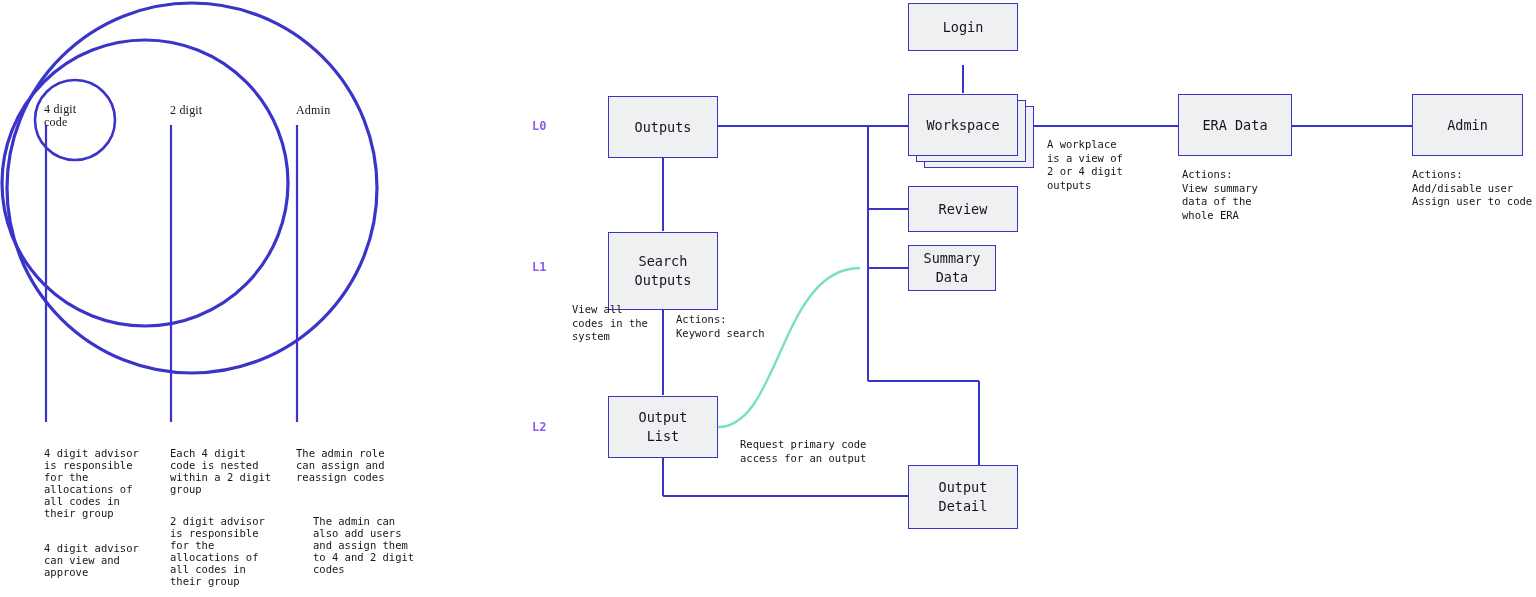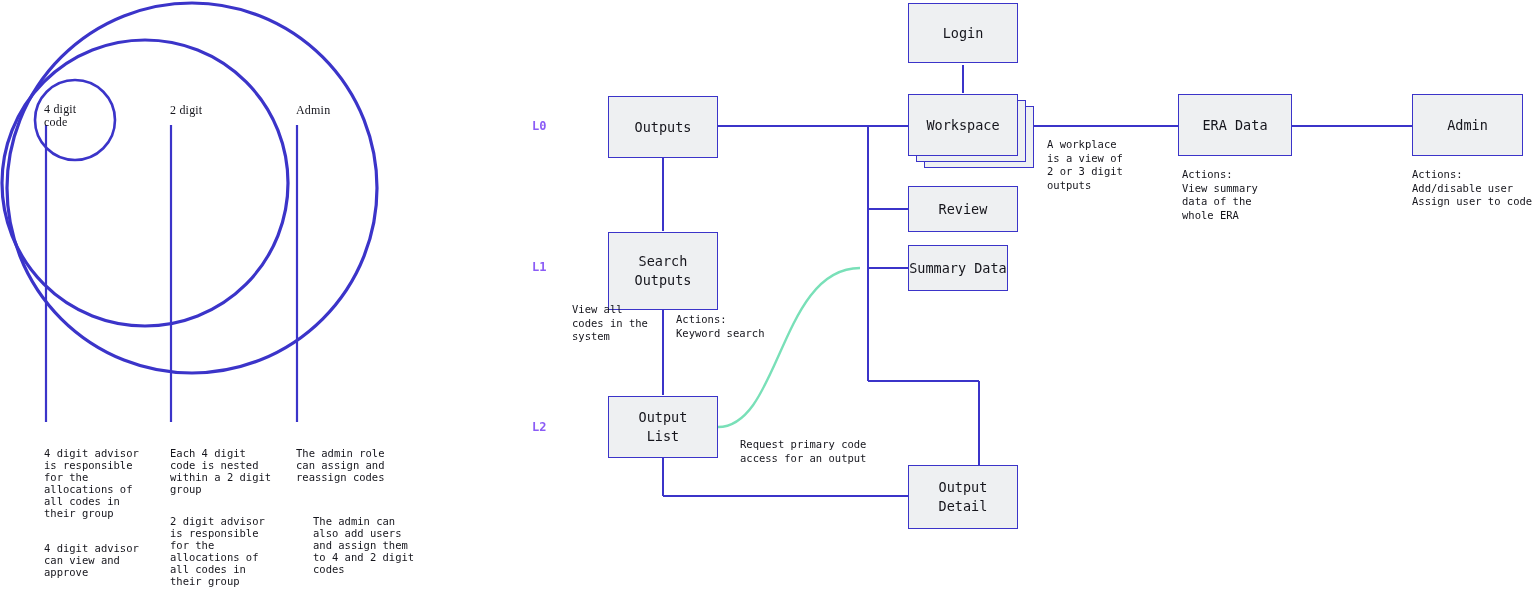--- a/index.html
+++ b/index.html
@@ -185,48 +185,48 @@
       <line x1="203" y1="496" x2="448" y2="496"></line>
     </g>
 
     <path d="M 258 427 C 320 427 320 268 400 268" fill="none" stroke="#79e0b8" stroke-width="2.4"></path>
   </svg>
 
   <div class="lane-label" style="left:72px; top:119px;">L0</div>
   <div class="lane-label" style="left:72px; top:260px;">L1</div>
   <div class="lane-label" style="left:72px; top:420px;">L2</div>
 
-  <div class="node" style="left:448px; top:3px; width:110px; height:60px;">Login</div>
+  <div class="node" style="left:448px; top:3px; width:110px; height:48px;">Login</div>
 
   <div class="node-stack-shadow" style="left:464px; top:106px; width:110px; height:62px;"></div>
   <div class="node-stack-shadow" style="left:456px; top:100px; width:110px; height:62px;"></div>
   <div class="node" style="left:448px; top:94px; width:110px; height:62px;">Workspace</div>
 
   <div class="node" style="left:718px; top:94px; width:114px; height:62px;">ERA Data</div>
 
   <div class="node" style="left:952px; top:94px; width:111px; height:62px;">Admin</div>
 
   <div class="node" style="left:148px; top:96px; width:110px; height:62px;">Outputs</div>
 
   <div class="node" style="left:448px; top:186px; width:110px; height:46px;">Review</div>
 
-  <div class="node" style="left:448px; top:245px; width:100px; height:46px;">Summary Data</div>
+  <div class="node" style="left:448px; top:245px; width:88px; height:46px;">Summary Data</div>
 
   <div class="node" style="left:148px; top:232px; width:110px; height:78px;">Search
 Outputs</div>
 
   <div class="node" style="left:148px; top:396px; width:110px; height:62px;">Output
 List</div>
 
   <div class="node" style="left:448px; top:465px; width:110px; height:64px;">Output
 Detail</div>
 
   <div class="annot" style="left:587px; top:138px; width:110px;">A workplace
 is a view of
-2 or 3 digit
+2 or 4 digit
 outputs</div>
 
   <div class="annot" style="left:722px; top:168px; width:110px;">Actions:
 View summary
 data of the
 whole ERA</div>
 
   <div class="annot" style="left:952px; top:168px; width:130px;">Actions:
 Add/disable user
 Assign user to code</div>

